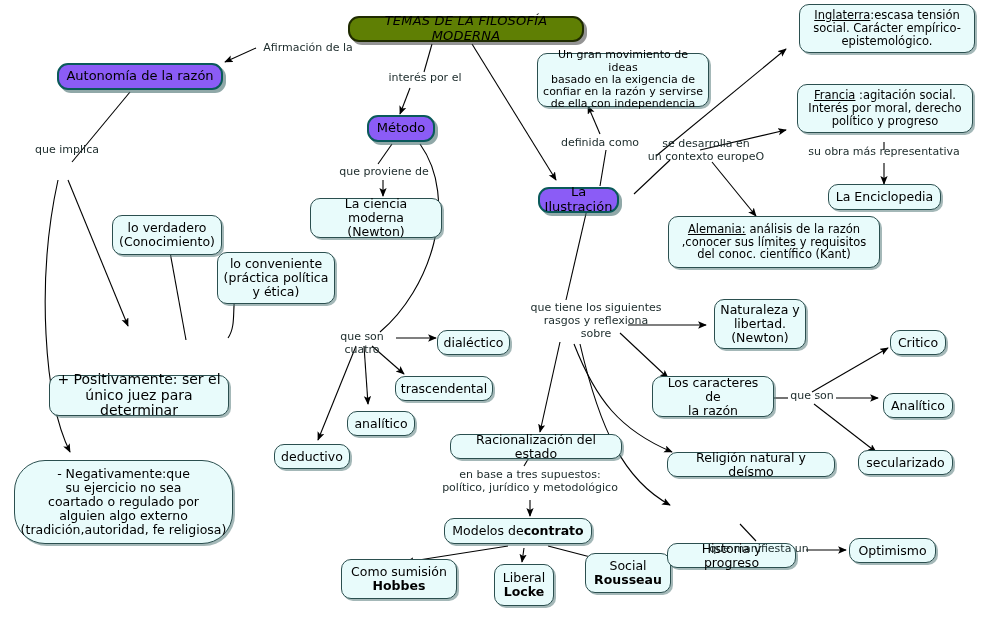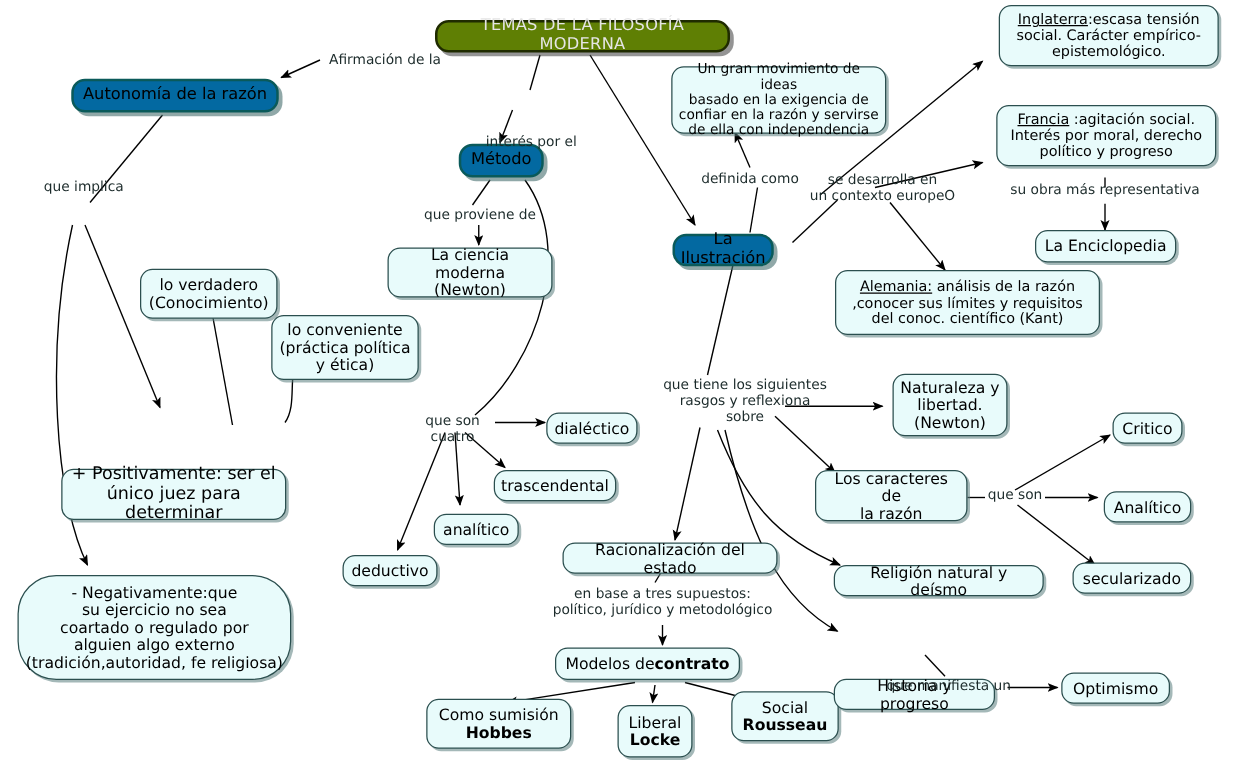--- a/index.html
+++ b/index.html
@@ -21,32 +21,33 @@
     text-align:center;
     display:flex;
     align-items:center;
     justify-content:center;
     line-height:1.12;
     box-shadow:2px 2px 0 rgba(90,125,125,0.55);
     padding:2px 5px;
     white-space:pre-line;
   }
   .node.cyan{
-    background:#0369a1;
+    background:#8b5cf6;
     border:2px solid #0a5a5a;
     border-radius:11px;
     box-shadow:3px 3px 0 rgba(70,110,110,0.6);
   }
   .node.title{
     background:#5f7f04;
     border:2px solid #1f2b00;
     border-radius:11px;
-    color:#e5e5e5;
+    color:#000000;
     box-shadow:3px 3px 0 rgba(60,60,60,0.55);
     letter-spacing:.2px;
+    font-style:italic;
   }
   .lbl{
     position:absolute;
     color:#1b2a2a;
     text-align:center;
     line-height:1.18;
     white-space:pre-line;
     font-size:11px;
   }
   .u{text-decoration:underline;}
@@ -243,21 +244,21 @@
   <div class="node" style="left:883px;top:393px;width:70px;height:25px;font-size:12.5px;">Analítico</div>
 
   <div class="node" style="left:858px;top:450px;width:95px;height:25px;font-size:12.5px;">secularizado</div>
 
   <div class="node" style="left:849px;top:538px;width:87px;height:25px;font-size:12.5px;">Optimismo</div>
 
   <div class="lbl" style="left:254px;top:42px;width:108px;">Afirmación de la</div>
 
   <div class="lbl" style="left:27px;top:144px;width:80px;">que implica</div>
 
-  <div class="lbl" style="left:385px;top:72px;width:80px;margin-top:36px;">interés por el</div>
+  <div class="lbl" style="left:385px;top:72px;width:80px;">interés por el</div>
 
   <div class="lbl" style="left:337px;top:166px;width:94px;">que proviene de</div>
 
   <div class="lbl" style="left:322px;top:331px;width:80px;">que son cuatro</div>
 
   <div class="lbl" style="left:556px;top:137px;width:88px;">definida como</div>
 
   <div class="lbl" style="left:645px;top:138px;width:122px;">se desarrolla en
 un contexto europeO</div>
 

